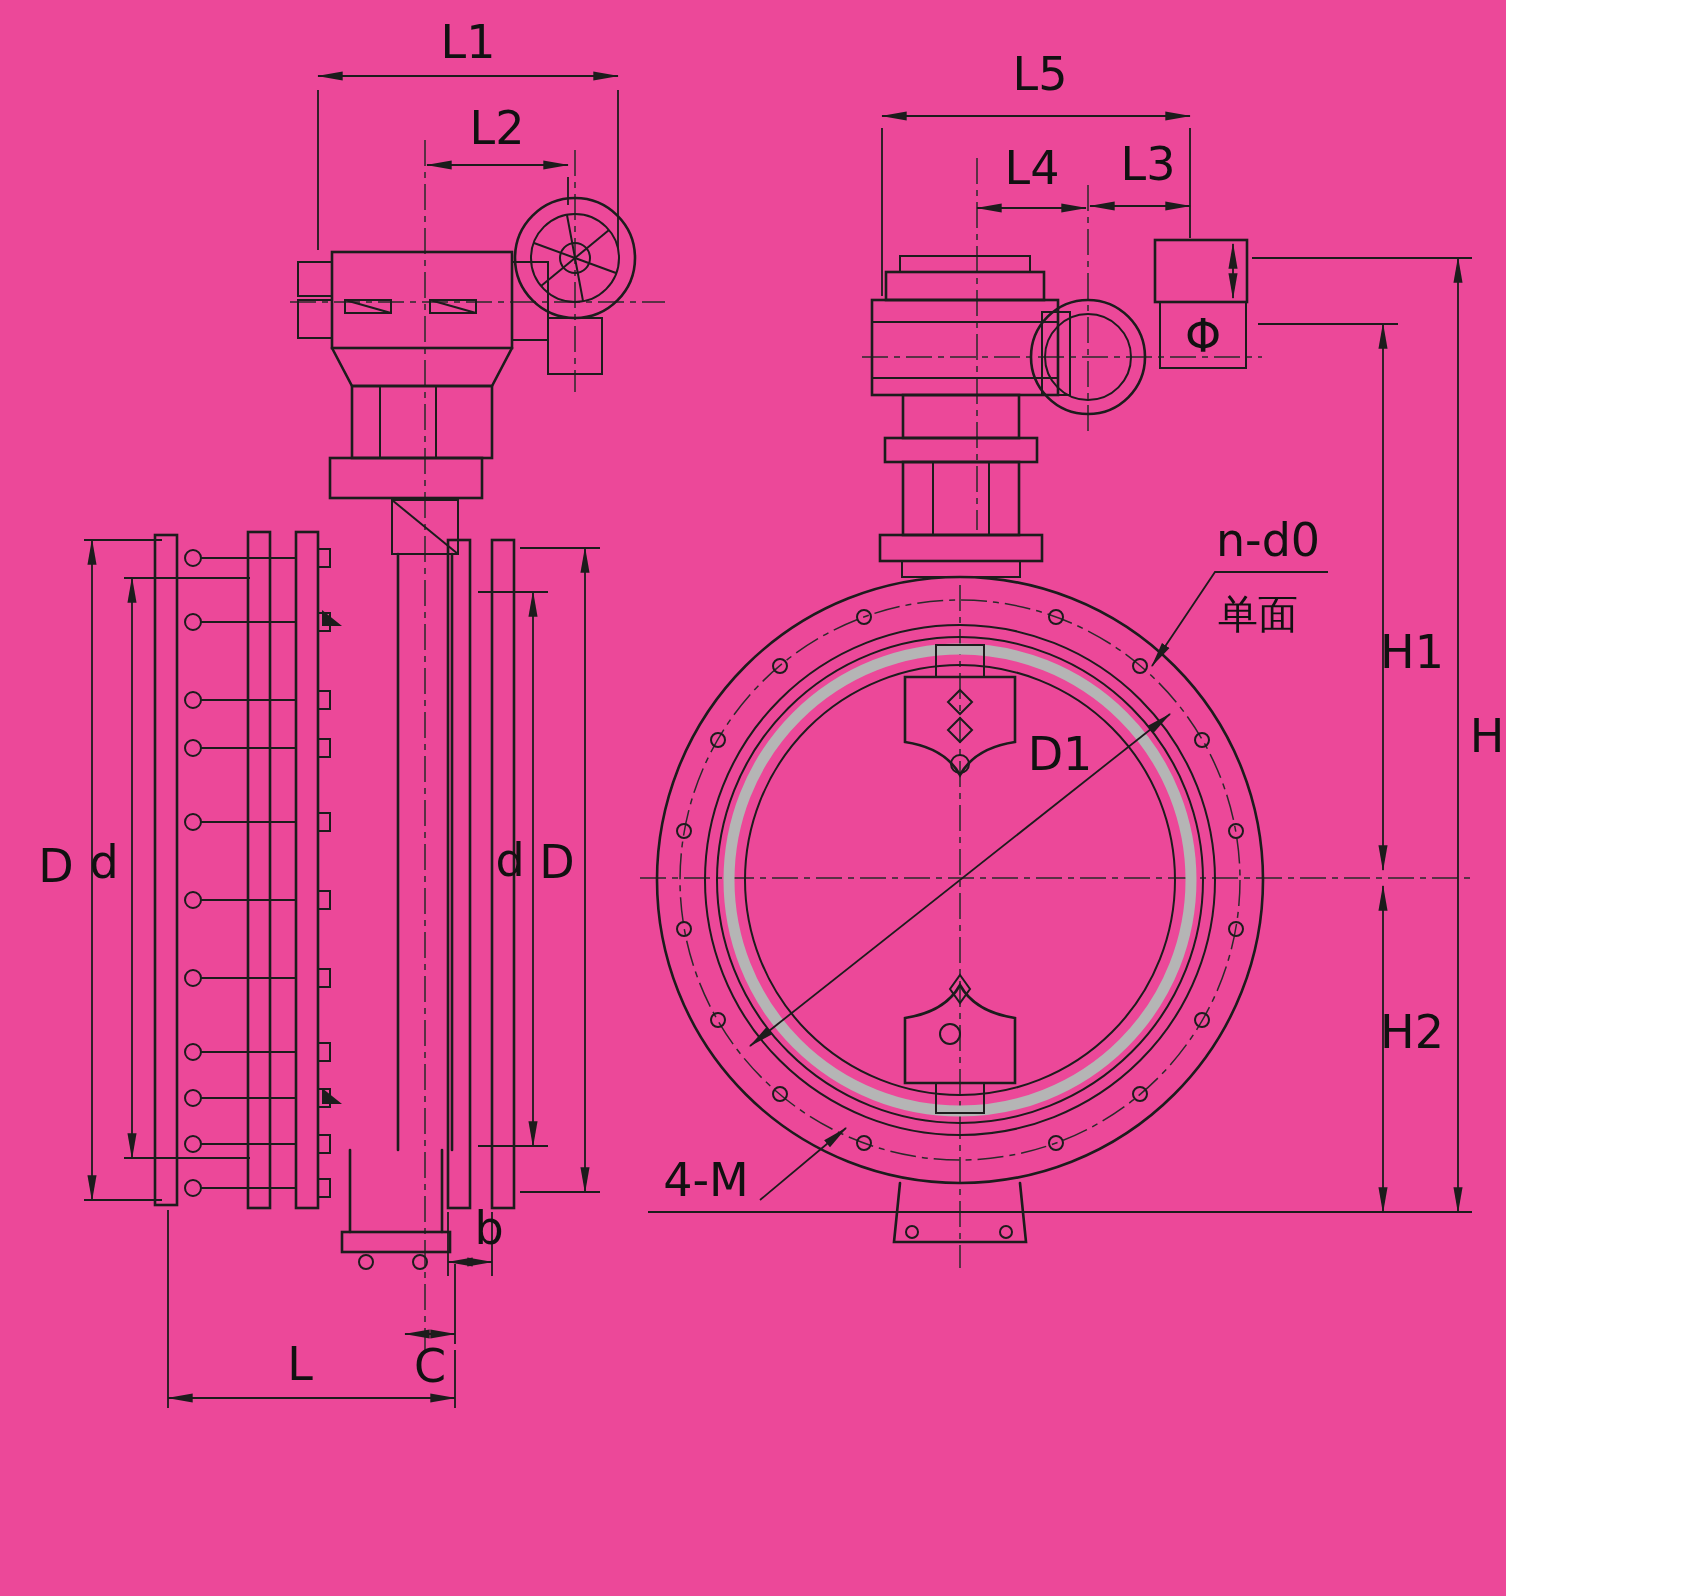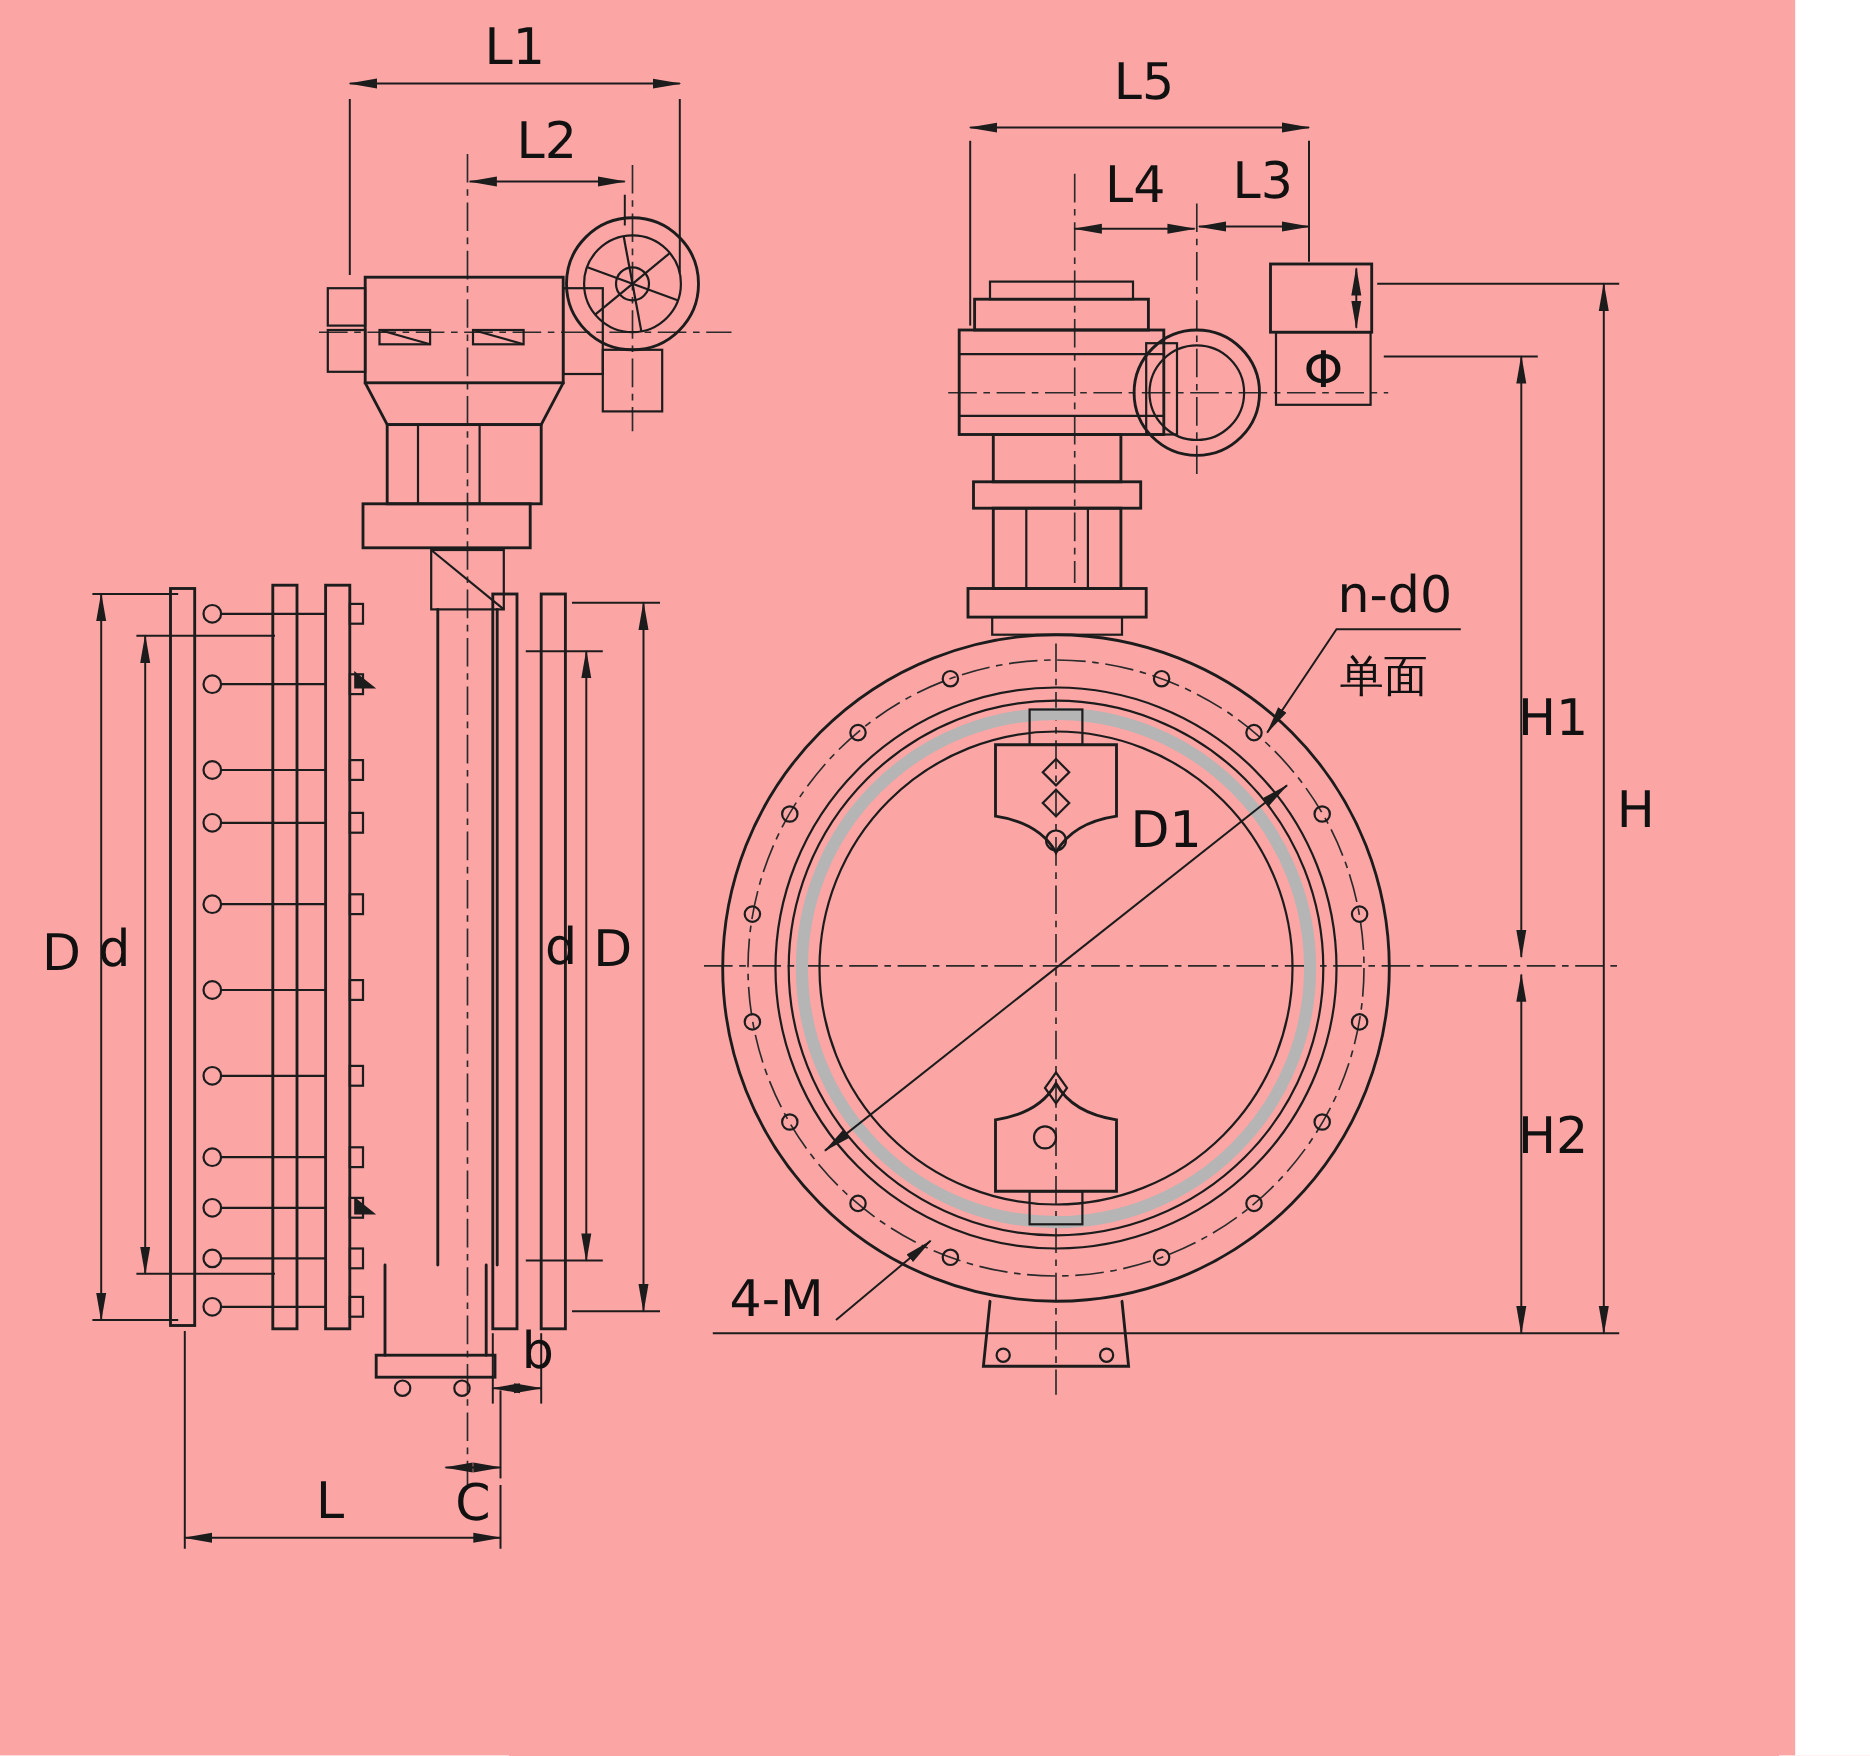--- a/index.html
+++ b/index.html
@@ -1,16 +1,16 @@
 <!DOCTYPE html>
 <html><head>
 <meta charset="utf-8">
 <style>
   html,body{margin:0;padding:0;background:#ffffff;}
-  .stage{width:1632px;height:1596px;background:#fca5a5;position:relative;overflow:hidden;}
+  .stage{width:1506px;height:1596px;background:#ec4899;position:relative;overflow:hidden;}
   svg{display:block;}
   .ln{stroke:#1c1c1c;stroke-width:2.6;fill:none;stroke-linecap:round;}
   .ln2{stroke:#1c1c1c;stroke-width:2.0;fill:none;}
   .cl{stroke:#2a2a2a;stroke-width:1.5;fill:none;stroke-dasharray:26 6 6 6;}
   .dim{stroke:#1c1c1c;stroke-width:1.8;fill:none;}
   .seat{stroke:#b5b5b5;stroke-width:11;fill:none;}
   .solid{fill:#1c1c1c;stroke:none;}
   text.lbl{font:400 46px "DejaVu Sans", sans-serif;fill:#111;text-anchor:middle;}
   text.lbl-sm{font:400 40px "DejaVu Sans", sans-serif;fill:#111;text-anchor:middle;}
 </style>

